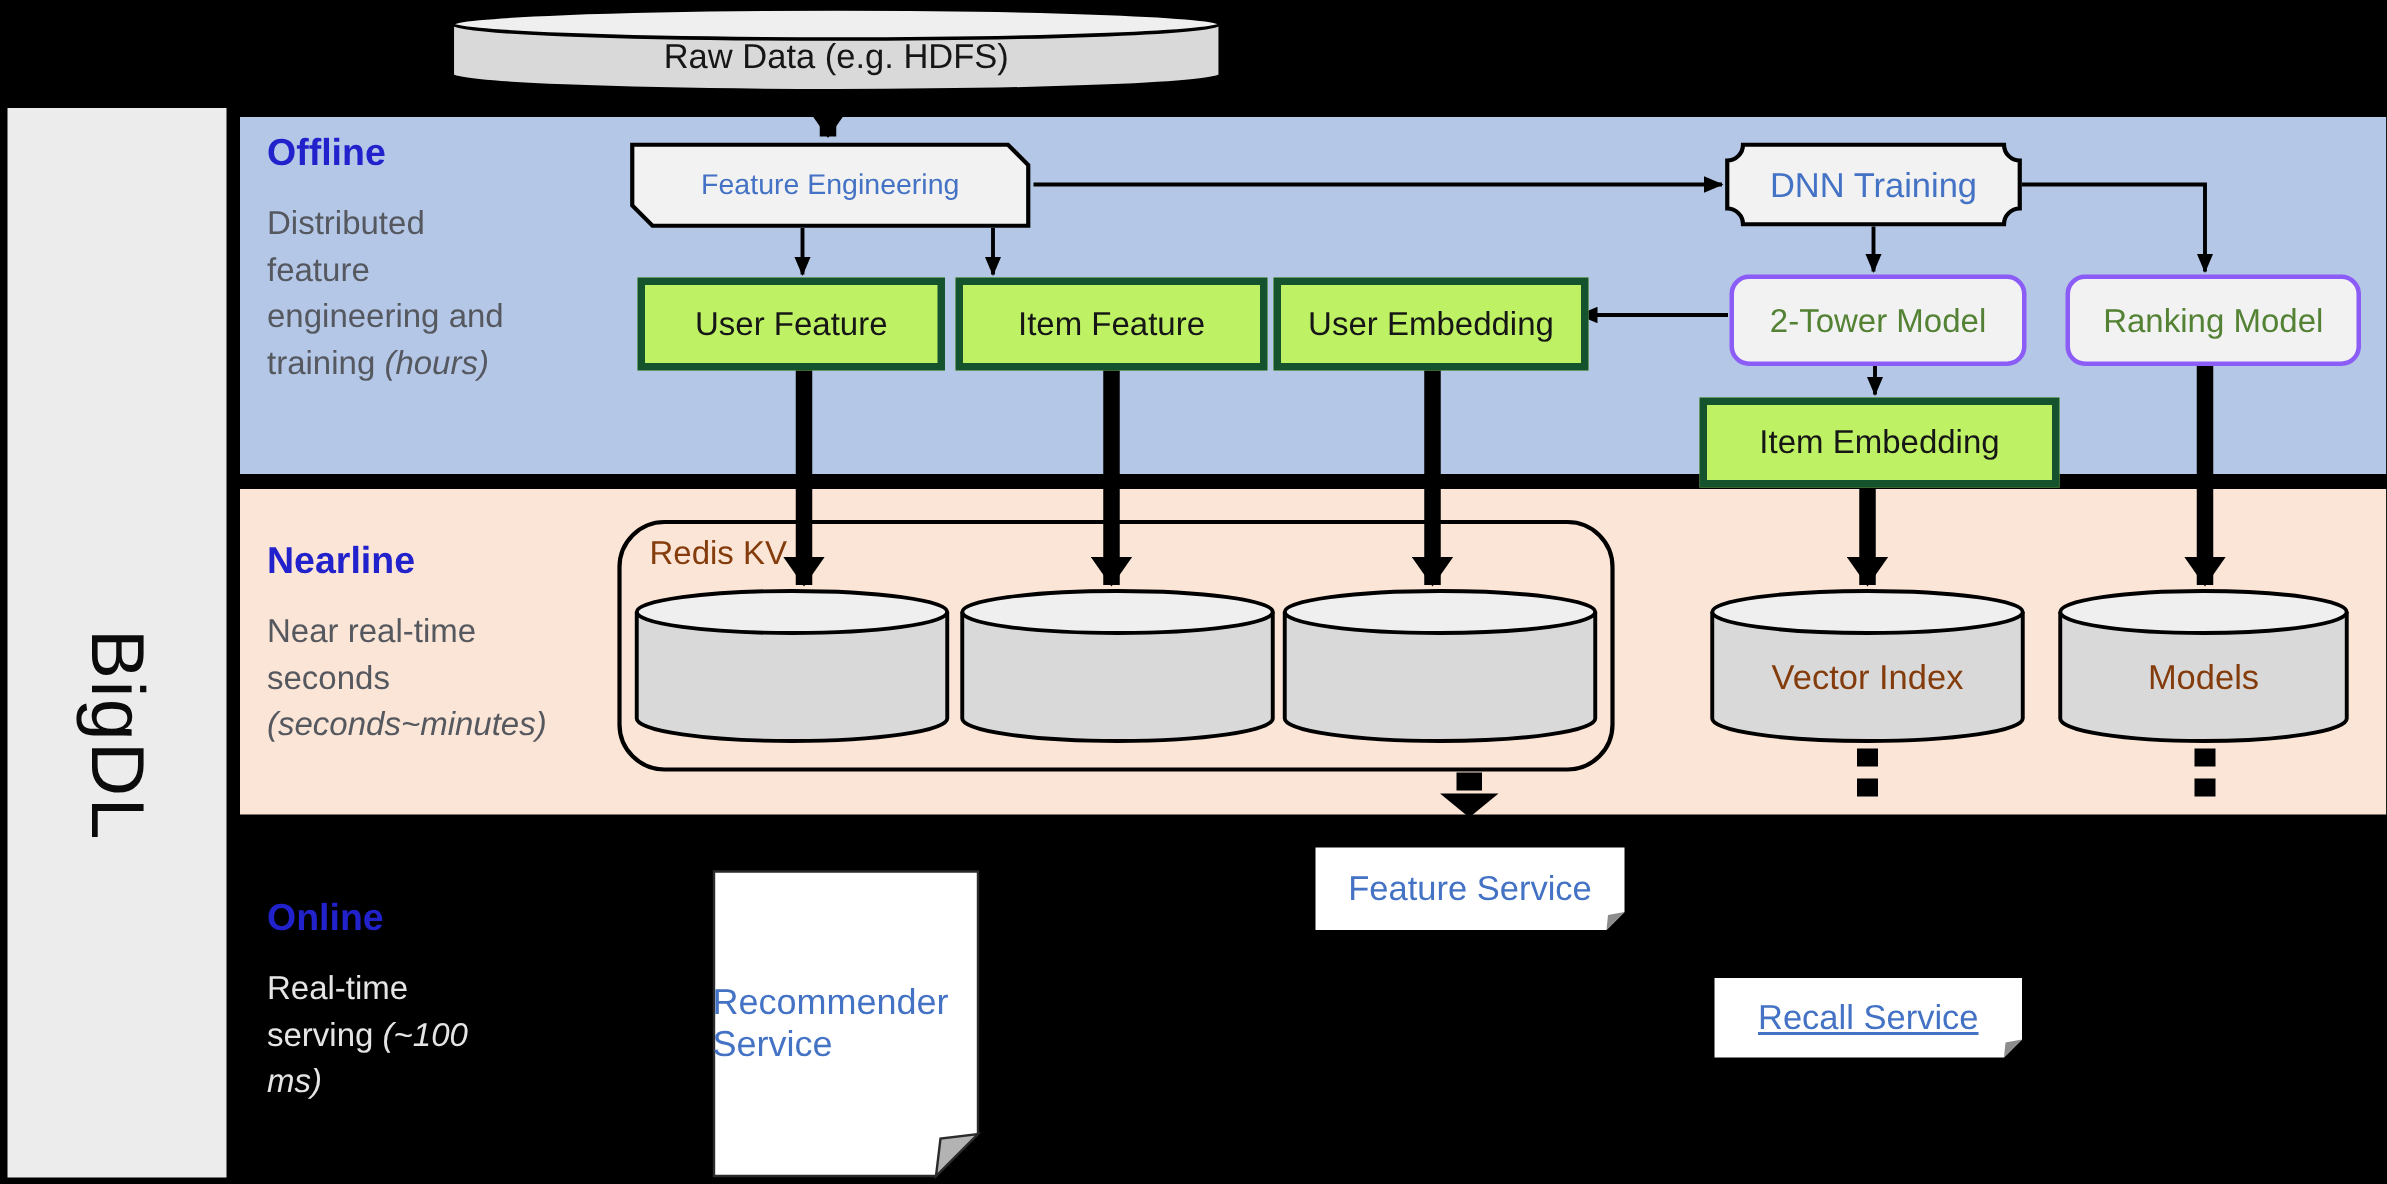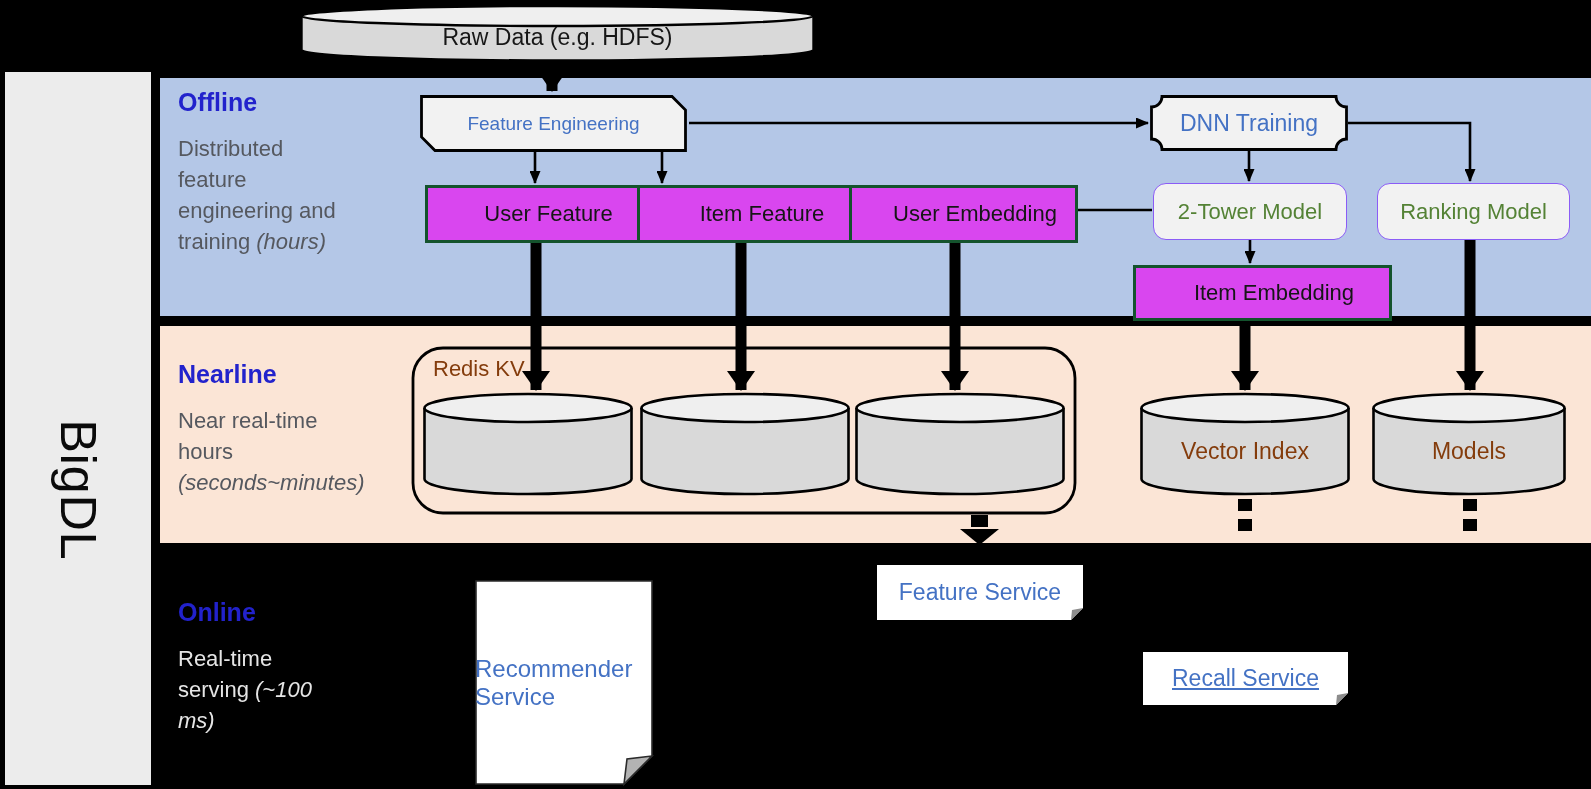--- a/index.html
+++ b/index.html
@@ -11,22 +11,22 @@
          font-size:50px;color:#0b0b0b;letter-spacing:1px;white-space:nowrap;}
   .sec-label{position:absolute;z-index:5;}
   .sec-label h3{margin:0 0 16px 0;font-size:25px;font-weight:bold;color:#2222CC;}
   .sec-label p{margin:0;font-size:22px;line-height:31px;color:#55585F;}
   .sec-label.online p{color:#e5e5e5;}
   .sec-label em{font-style:italic;}
   .node{position:absolute;display:flex;align-items:center;justify-content:center;
         z-index:4;}
   .node>svg{position:absolute;inset:0;width:100%;height:100%;overflow:visible;}
   .node .lbl{position:relative;z-index:1;line-height:1.15;}
-  .box-gray{background:#d946ef;border:3px solid #14532d;color:#161616;font-size:22px;padding-left:23px;}
-  .box-round{background:#F2F2F2;border:1px solid #8b5cf6;border-radius:13px;color:#548235;font-size:22px;}
+  .box-gray{background:#bef264;border:5px solid #14532d;color:#161616;font-size:22px;}
+  .box-round{background:#F2F2F2;border:3px solid #8b5cf6;border-radius:13px;color:#548235;font-size:22px;}
   .txt-blue{color:#4472C4;}
   .txt-brown{color:#843C0C;}
   .svc{font-size:23px;color:#4472C4;}
   .cyl-label{padding-top:16px;font-size:23px;}
   .connectors{position:absolute;inset:0;z-index:3;pointer-events:none;}
   .redis-tag{position:absolute;left:433px;top:356px;z-index:4;font-size:22px;color:#843C0C;}
 </style>
 </head>
 <body>
 
@@ -41,21 +41,21 @@
 
   <div class="sec-label" style="left:178px;top:88px;">
     <h3>Offline</h3>
     <p style="width:178px;">
       <span>Distributed feature engineering and training</span> <em>(hours)</em>
     </p>
   </div>
   <div class="sec-label" style="left:178px;top:360px;">
     <h3>Nearline</h3>
     <p style="width:188px;">
-      <span>Near real-time hours</span> <em>(seconds~minutes)</em>
+      <span>Near real-time seconds</span> <em>(seconds~minutes)</em>
     </p>
   </div>
   <div class="sec-label online" style="left:178px;top:598px;">
     <h3>Online</h3>
     <p style="width:150px;">
       <span>Real-time serving</span> <em>(~100 ms)</em>
     </p>
   </div>
 
   <svg class="connectors" viewBox="0 0 1591 789" width="1591" height="789">

